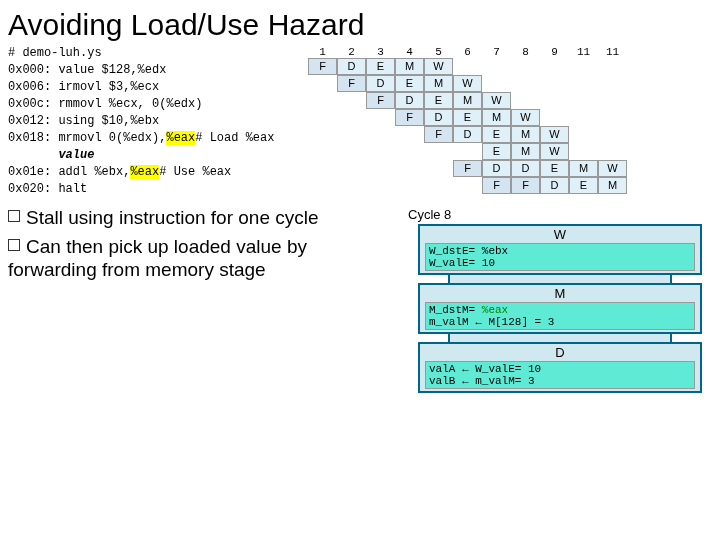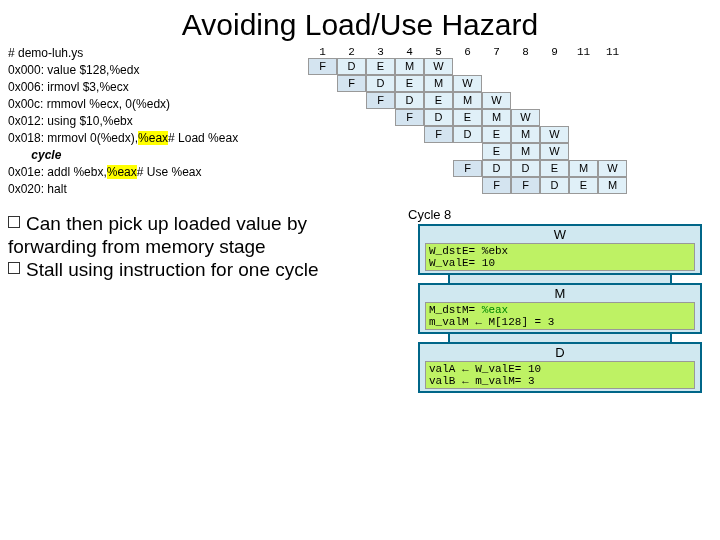--- a/index.html
+++ b/index.html
@@ -1,50 +1,50 @@
 <!DOCTYPE html>
 <html><head>
 <meta charset="utf-8">
 <style>
 body{margin:0;padding:8px;font-family:Arial,sans-serif;font-size:13px;background:#fff;width:720px;box-sizing:border-box}
-.title{font-size:30px;text-align:center;font-weight:normal;margin:0 0 4px 0}
+.title{font-size:30px;text-align:left;font-weight:normal;margin:0 0 4px 0}
 .topbox{position:relative}
-.coderow{font-family:Liberation Sans, sans-serif;font-size:12px;height:17px;white-space:pre}
+.coderow{font-family:Liberation Mono, monospace;font-size:12px;height:17px;white-space:pre}
 .cycles{position:absolute;top:0;left:300px}
 .crow{display:flex}
 .chdr{width:29px;text-align:center;font-size:11px;font-family:"Courier New",monospace}
 .cell{width:27px;height:15px;border:1px solid #999;text-align:center;font-size:11px;line-height:15px;background:#e0f0f8}
 .cellF{background:#d4e4f0}
 .empty{width:29px;height:17px}
 .hilite{background:#ff0}
 .bot{display:flex;margin-top:8px}
 .bullets{width:350px;font-size:19px;line-height:1.2}
 .bsym{display:inline-block;width:10px;height:10px;border:1px solid #333;margin-right:6px;position:relative;top:-2px}
 .diag{flex:1;font-size:11px;margin-left:50px}
 .dlabel{text-align:left;font-size:13px;margin-bottom:2px}
 .stage{border:2px solid #068;background:#d0e8f0;margin:0 10px;padding:1px;text-align:center;font-size:13px}
-.stagebox{background:#bef264;border:1px solid #999;margin:1px 4px;padding:1px 3px;font-family:"Courier New",monospace;font-size:11px;text-align:left}
+.stagebox{background:#5eead4;border:1px solid #999;margin:1px 4px;padding:1px 3px;font-family:"Courier New",monospace;font-size:11px;text-align:left}
 .stageboxc{}
 .pipe{height:8px;margin:0 40px;border-left:2px solid #068;border-right:2px solid #068;background:linear-gradient(#d0e8f0,#d0e8f0)}
 .gn{color:#080}
 </style>
 </head>
 <body>
 
 <div class="title">Avoiding Load/Use Hazard</div>
 
 <div class="topbox">
   <div class="coderow"># demo-luh.ys</div>
   <div id="coderows">
       <div class="coderow">0x000: value $128,%edx</div>
       <div class="coderow">0x006: irmovl $3,%ecx</div>
       <div class="coderow">0x00c: rmmovl %ecx, 0(%edx)</div>
       <div class="coderow">0x012: using $10,%ebx</div>
       <div class="coderow">0x018: mrmovl 0(%edx),<span class="hilite">%eax</span># Load %eax</div>
-      <div class="coderow">       <i><b>cycle</b></i></div>
+      <div class="coderow">       <i><b>value</b></i></div>
       <div class="coderow">0x01e: addl %ebx,<span class="hilite">%eax</span># Use %eax</div>
       <div class="coderow">0x020: halt</div>
     </div>
   <div class="cycles" id="cycles">
       <div class="crow">
         <div class="chdr">1</div>
         <div class="chdr">2</div>
         <div class="chdr">3</div>
         <div class="chdr">4</div>
         <div class="chdr">5</div>
@@ -157,22 +157,22 @@
         <div class="cell cellF">F</div>
         <div class="cell">D</div>
         <div class="cell">E</div>
         <div class="cell">M</div>
       </div>
     </div>
 </div>
 
 <div class="bot">
   <div class="bullets">
+    <div><span class="bsym"></span><span>Stall using instruction for one cycle</span></div>
     <div style="margin-top:6px"><span class="bsym"></span><span>Can then pick up loaded value by forwarding from memory stage</span></div>
-    <div><span class="bsym"></span><span>Stall using instruction for one cycle</span></div>
   </div>
   <div class="diag">
     <div class="dlabel">Cycle 8</div>
     <div class="stage">
       <div>W</div>
       <div class="stagebox"><span>W_dstE= %ebx</span><br><span>W_valE= 10</span></div>
     </div>
     <div class="pipe"></div>
     <div class="stage">
       <div>M</div>

